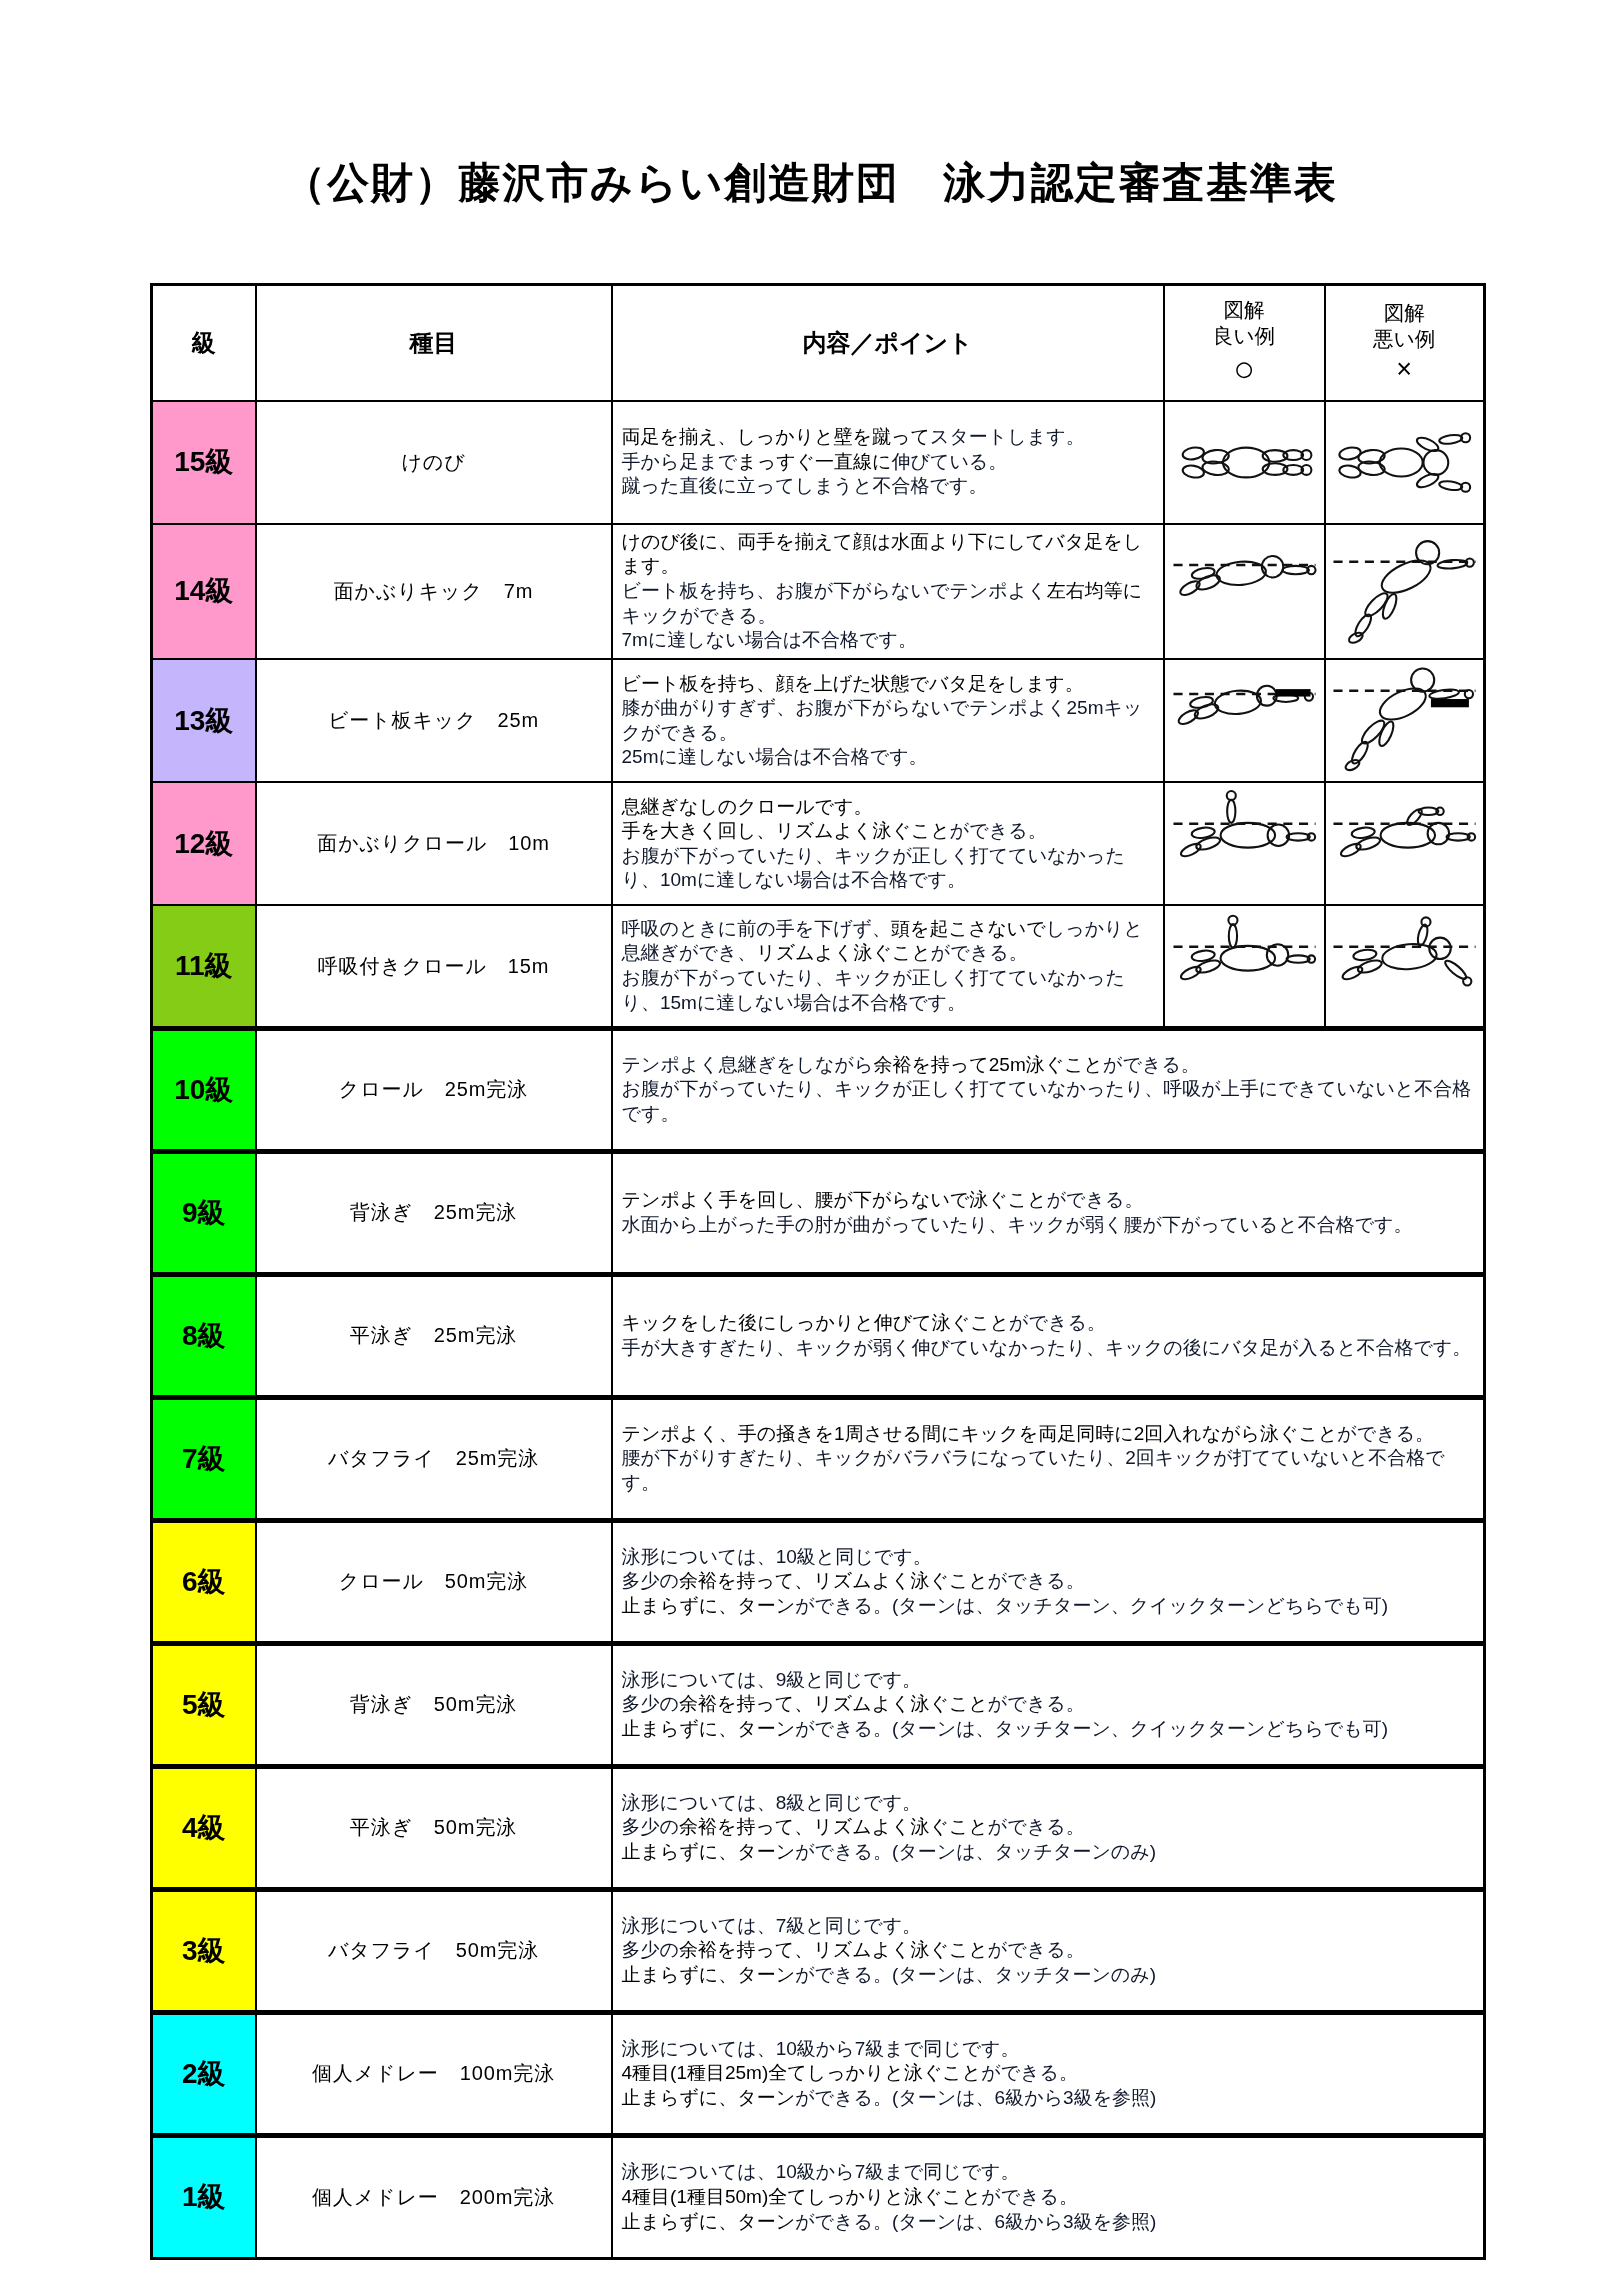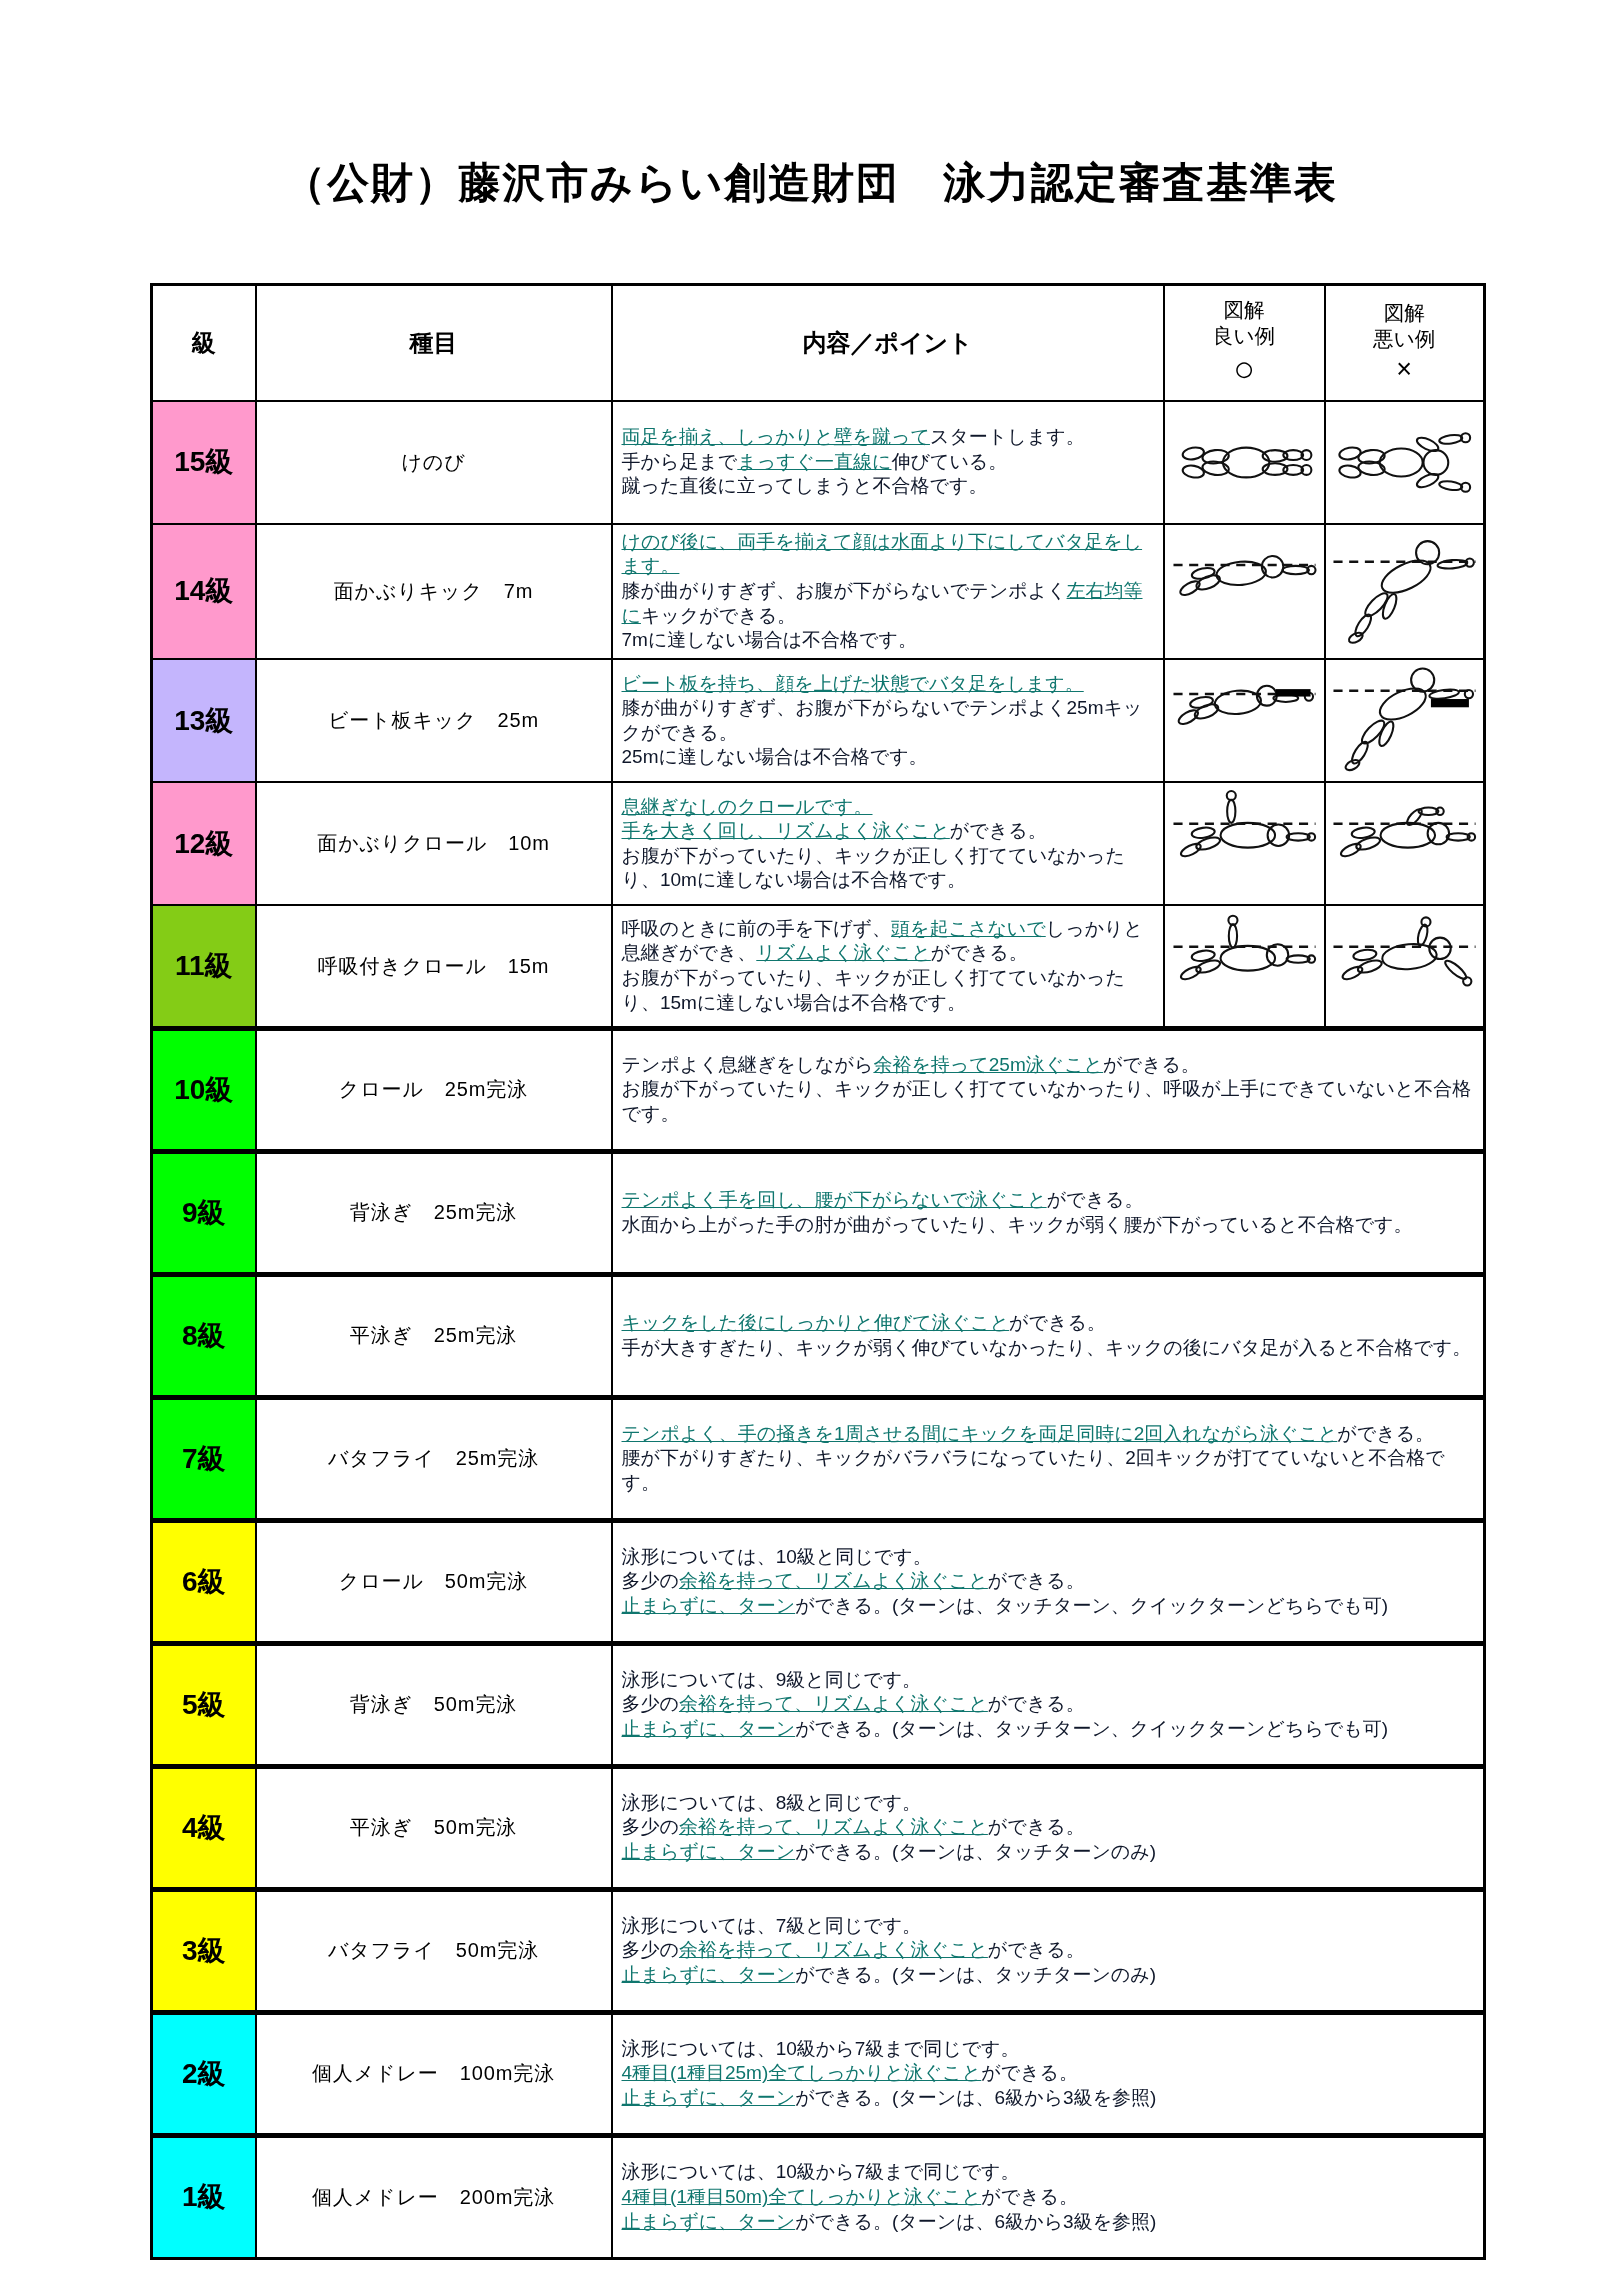--- a/index.html
+++ b/index.html
@@ -23,21 +23,21 @@
   th{font-weight:bold;font-size:24px;vertical-align:middle;text-align:center;background:#fff;}
   th.zukai{font-weight:normal;font-size:20.6px;line-height:26px;}
   .mark{font-size:36px;line-height:39px;font-weight:normal;}
   .mark-bad{font-size:27px;line-height:34px;font-weight:normal;}
   td.grade-cell{text-align:center;font-weight:bold;font-size:28px;vertical-align:middle;}
   td.event-cell{text-align:center;font-weight:normal;font-size:20px;vertical-align:middle;background:#fff;letter-spacing:0.9px;}
   td.content-cell{
     font-size:19px;line-height:24.6px;padding:5.4px 9px;
     vertical-align:middle;background:#fff;text-align:left;
   }
-  .c-red{color:#0f766e;text-decoration:underline;}
+  .c-red{color:#000000;}
   .c-black{color:#0f172a;}
   td.ill-cell{text-align:center;vertical-align:middle;background:#fff;padding:1.8px;}
   td.ill-cell svg{display:block;margin:0 auto;}
 </style>
 </head>
 <body>
 
 <div class="page">
   <h1 class="title">（公財）藤沢市みらい創造財団　泳力認定審査基準表</h1>
 
@@ -105,21 +105,21 @@
               <ellipse cx="146" cy="94" rx="14" ry="5" transform="rotate(8 146 94)"></ellipse>
               <circle cx="164" cy="96" r="5.5"></circle>
             </svg>
           </td>
         </tr>
         <tr>
           <td class="grade-cell" style="background-color: rgb(255, 153, 204);">14級</td>
           <td class="event-cell">面かぶりキック　7m</td>
           <td class="content-cell">
             <div class="content-line"><span class="c-red">けのび後に、両手を揃えて顔は水面より下にしてバタ足をします。</span></div>
-            <div class="content-line"><span class="c-black">膝が曲がりすぎず、お腹が下がらないでテンポよく</span><span class="c-red">左右均等に</span><span class="c-black">キックができる。</span></div>
+            <div class="content-line"><span class="c-black">ビート板を持ち、お腹が下がらないでテンポよく</span><span class="c-red">左右均等に</span><span class="c-black">キックができる。</span></div>
             <div class="content-line"><span class="c-black">7mに達しない場合は不合格です。</span></div>
           </td>
           <td class="ill-cell">
             <svg width="149" height="109" viewBox="0 0 180 132" fill="none" stroke="#111" stroke-width="2.5">
               <line x1="4" y1="34" x2="176" y2="34" stroke-dasharray="11 8" stroke-width="3"></line>
               <ellipse cx="40" cy="44" rx="14" ry="6" transform="rotate(-12 40 44)"></ellipse>
               <ellipse cx="24" cy="62" rx="13" ry="6" transform="rotate(-30 24 62)"></ellipse>
               <ellipse cx="46" cy="55" rx="15" ry="7" transform="rotate(-22 46 55)"></ellipse>
               <ellipse cx="86" cy="44" rx="30" ry="14" transform="rotate(-5 86 44)"></ellipse>
               <circle cx="124" cy="36" r="13"></circle>

